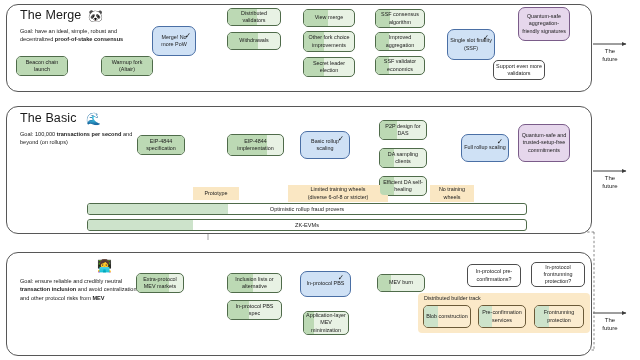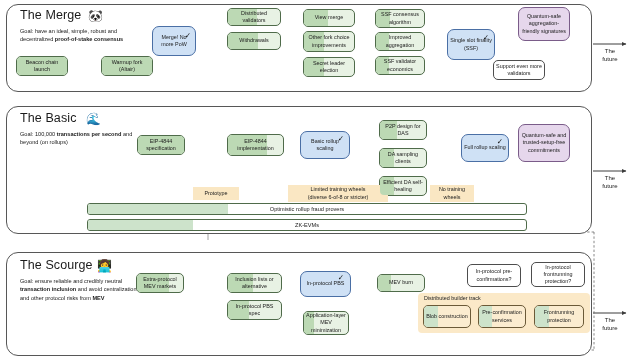--- a/index.html
+++ b/index.html
@@ -307,21 +307,20 @@
     <span class="lbl">ZK-EVMs</span>
   </div>
 
   <div class="future-label" style="left:587px;top:175px;">
     <div>The</div>
     <div>future</div>
   </div>
 
   <div class="panel" style="left:6px;top:252px;width:586px;height:104px;"></div>
 
-  <div class="panel-title" style="left:20px;top:258px;">The Scourge</div>
   <div class="panel-emoji" style="left:97px;top:260px;">👩‍💻</div>
   <div class="panel-goal" style="left:20px;top:277px;width:122px;">
     Goal: ensure reliable and credibly neutral <b>transaction inclusion</b> and avoid centralization and other protocol risks from <b>MEV</b>
   </div>
 
   <div class="node n-green" style="left:136px;top:273px;width:48px;height:20px;">
     <span class="fill" style="width:70%"></span>
     <span class="lbl">Extra-protocol MEV markets</span>
   </div>
 

